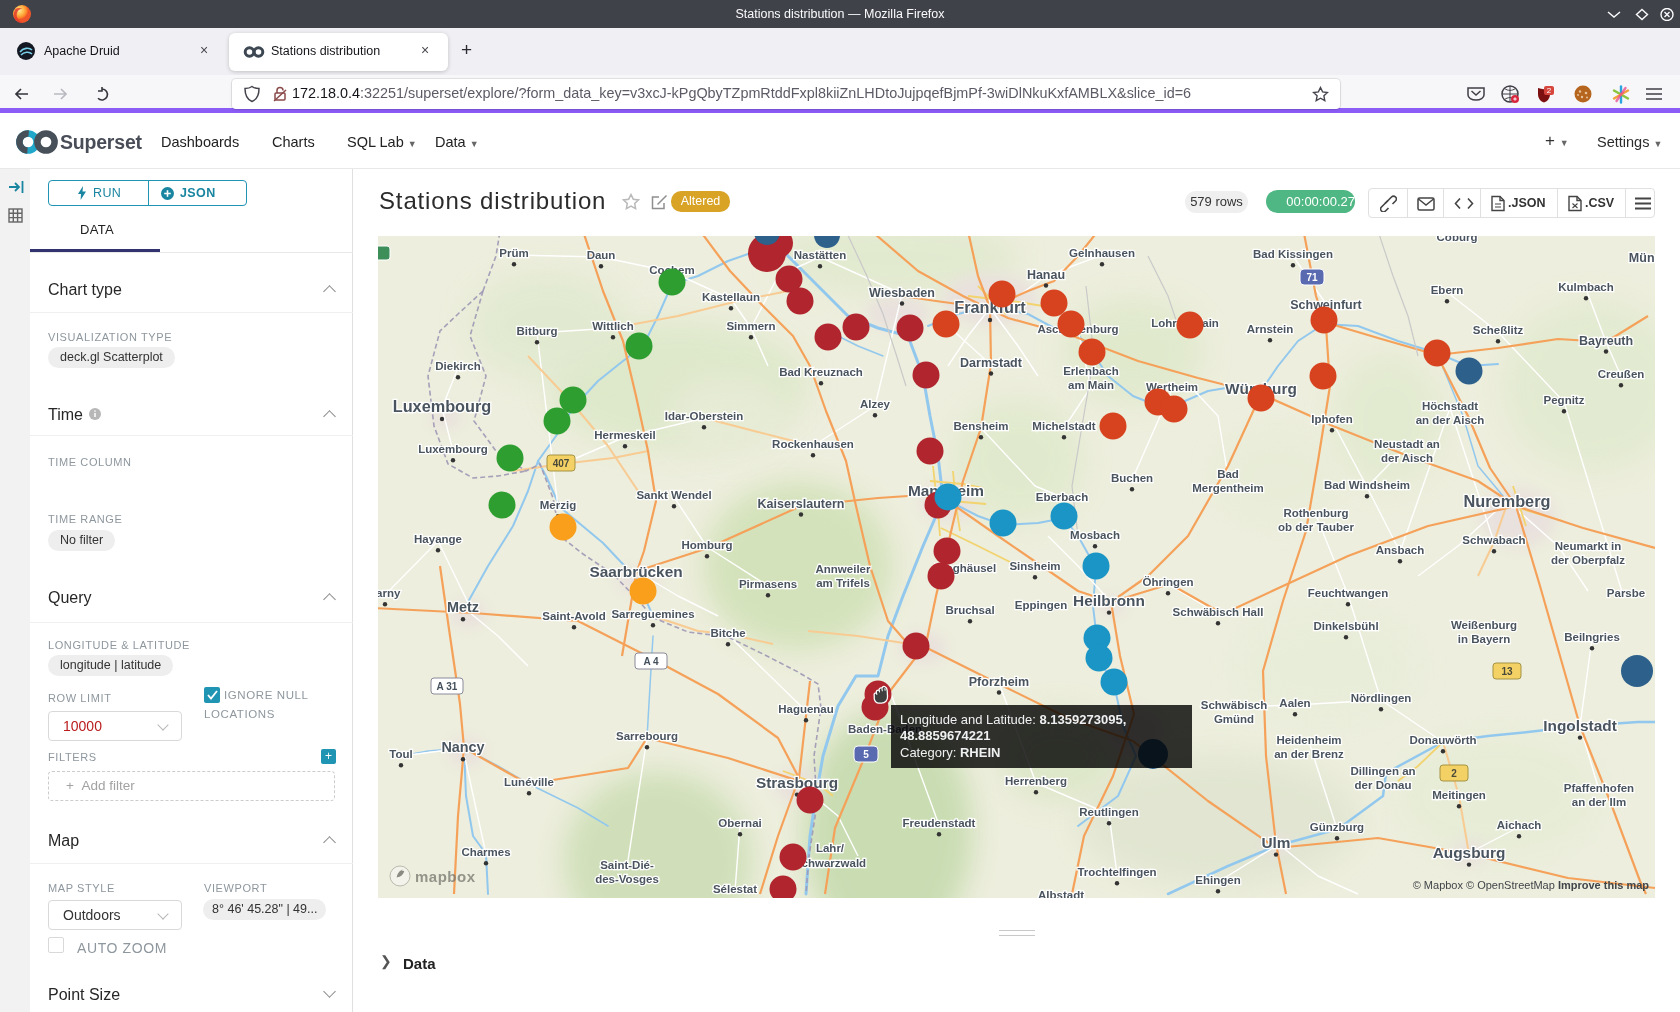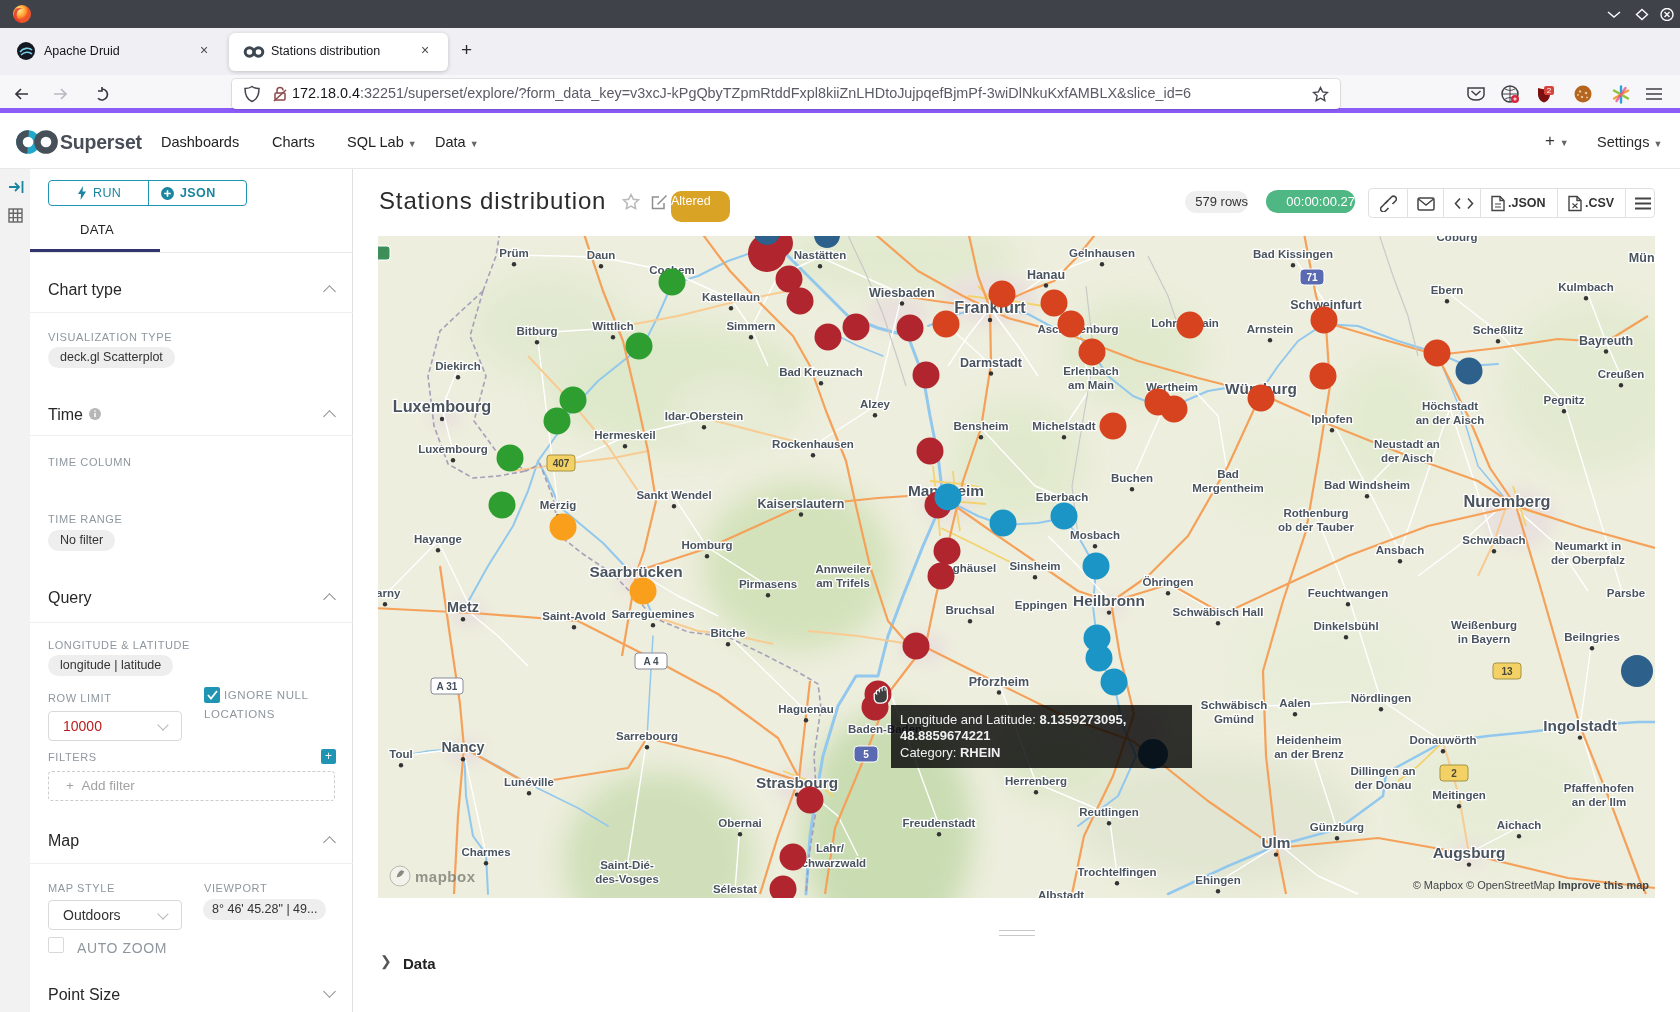--- a/index.html
+++ b/index.html
@@ -29,20 +29,21 @@
         <radialGradient id="ffg" cx="35%" cy="30%">
           <stop offset="0%" stop-color="#ffe898"></stop>
           <stop offset="45%" stop-color="#ffbd4f"></stop>
           <stop offset="80%" stop-color="#ff8a2a"></stop>
           <stop offset="100%" stop-color="#f0552a"></stop>
         </radialGradient>
       </defs>
   <circle cx="10" cy="10" r="9" fill="url(#ffg)"></circle>
   <path d="M3.5 5 C2 7.5 1.6 10 2.2 12.8 3.4 17 7 19 10.5 18.8 5.5 16.5 4 12.5 5 9 5.8 6.3 8 4.8 10.5 4.6 8 3.6 5.5 3.8 3.5 5z" fill="#e23b2e" opacity=".85"></path>
  </svg>
+ <div class="abs ttxt" style="left:0;right:0;top:7px;text-align:center">Stations distribution — Mozilla Firefox</div>
  <svg class="abs" style="left:1606px;top:8px" width="70" height="13" viewBox="0 0 70 13" fill="none" stroke="#fbfbfe" stroke-width="1.4">
   <path d="M2 4 l6 5 6-5"></path>
   <path d="M36 1.5 l5.5 5-5.5 5-5.5-5z"></path>
   <circle cx="61" cy="6.5" r="6"></circle>
   <path d="M58.5 4 l5 5 M63.5 4 l-5 5"></path>
  </svg>
 </div>
 <div id="tabrow" class="abs">
  <svg class="abs" style="left:16px;top:13px" width="20" height="20" viewBox="0 0 20 20">
    <circle cx="10" cy="10" r="9" fill="#141823"></circle>
@@ -203,22 +204,22 @@
     <div class="abs chd" style="left:295px;top:818px"></div>
   </div>
 <div class="abs" style="left:379px;top:187px;font-size:24px;letter-spacing:.85px;color:#2b2b2b">Stations distribution</div>
 <svg class="abs" style="left:622px;top:193px" width="18" height="18" viewBox="0 0 18 18" fill="none" stroke="#b9b9b9" stroke-width="1.5">
  <path d="M9 1.5 l2.3 4.7 5.2.7-3.8 3.6.9 5.1L9 13.2 4.4 15.6l.9-5.1L1.5 6.9l5.2-.7z"></path>
 </svg>
 <svg class="abs" style="left:651px;top:194px" width="17" height="17" viewBox="0 0 17 17" fill="none" stroke="#8f8f8f" stroke-width="1.5">
  <path d="M13 9 v5.5 H1.5 V3 H8"></path>
     <path d="M6.5 10.5 L15.5 1.5 l0 0 L8 9z" fill="#8f8f8f"></path>
 </svg>
-<div class="abs" style="left:671px;top:191px;width:59px;height:31px;background:#d9a426;border-radius:10px;color:#fff;font-size:12.5px;text-align:left;line-height:21px">Altered</div>
-<div class="abs" style="left:1185px;top:191px;width:63px;height:22px;background:#efefef;border-radius:11px;color:#333;font-size:13px;text-align:right;line-height:22px">579 rows</div>
+<div class="abs" style="left:671px;top:191px;width:59px;height:21px;background:#d9a426;border-radius:10px;color:#fff;font-size:12.5px;text-align:center;line-height:21px">Altered</div>
+<div class="abs" style="left:1185px;top:191px;width:63px;height:22px;background:#efefef;border-radius:11px;color:#333;font-size:13px;text-align:center;line-height:22px">579 rows</div>
 <div class="abs" style="left:1266px;top:190px;width:89px;height:23px;background:#4fb783;border-radius:12px;color:#fff;font-size:13px;text-align:right;line-height:23px">00:00:00.27</div>
 <div class="abs" style="left:1368px;top:188px;width:287px;height:30px;border:1px solid #e0e0e0;border-radius:4px;background:#fff">
  <div class="abs" style="left:38px;top:0;width:1px;height:28px;background:#e0e0e0"></div>
  <div class="abs" style="left:74px;top:0;width:1px;height:28px;background:#e0e0e0"></div>
  <div class="abs" style="left:111px;top:0;width:1px;height:28px;background:#e0e0e0"></div>
  <div class="abs" style="left:188px;top:0;width:1px;height:28px;background:#e0e0e0"></div>
  <div class="abs" style="left:256px;top:0;width:1px;height:28px;background:#e0e0e0"></div>
  <svg class="abs" style="left:11px;top:6px" width="17" height="17" viewBox="0 0 17 17" fill="none" stroke="#444" stroke-width="1.6">
   <path d="M7 10 L13.5 3.5 a2.8 2.8 0 0 1 4 4 l-3 3" transform="translate(-2,-1.5)"></path>
       <path d="M10 7 L3.5 13.5 a2.8 2.8 0 0 0 4 4 l3-3" transform="translate(-2,-1.5)"></path>

